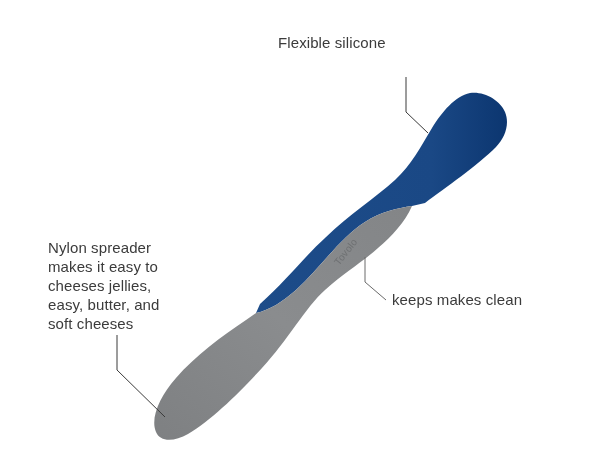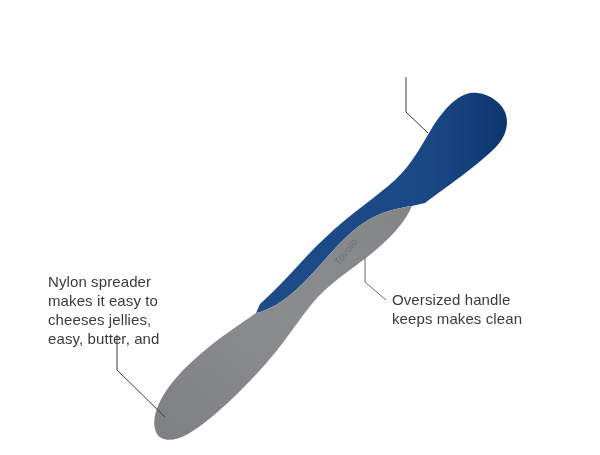--- a/index.html
+++ b/index.html
@@ -20,21 +20,21 @@
       position: absolute;
       font-size: 15px;
       line-height: 19px;
       font-weight: 300;
       color: #3b3b3b;
       letter-spacing: 0.1px;
       white-space: nowrap;
     }
     .callout .line { display: block; }
     #callout-silicone { left: 278px; top: 33px; }
-    #callout-nylon { left: 48px; top: 238px; margin-top: 34px; }
+    #callout-nylon { left: 48px; top: 238px; }
     #callout-handle { left: 392px; top: 290px; }
     svg.art {
       position: absolute;
       left: 0;
       top: 0;
     }
   </style>
 </head>
 <body>
 
@@ -82,27 +82,28 @@
          C 380 212, 398 208, 412 206 Z"></path>
 
     <text x="0" y="0" transform="translate(339 266) rotate(-52)" font-family="Liberation Sans, DejaVu Sans, sans-serif" font-size="10" fill="#6e7072" letter-spacing="0.3">Tovolo</text>
 
     <polyline points="406,77 406,112 428,133" fill="none" stroke="#3a3a3a" stroke-width="1"></polyline>
     <polyline points="117,335 117,370 165,417" fill="none" stroke="#3a3a3a" stroke-width="1"></polyline>
     <polyline points="365,257 365,282 386,300" fill="none" stroke="#6a6a6a" stroke-width="1"></polyline>
   </svg>
 
   <div class="callout" id="callout-silicone">
+    <span class="line">Flexible silicone</span>
   </div>
 
   <div class="callout" id="callout-nylon">
     <span class="line">Nylon spreader</span>
     <span class="line">makes it easy to</span>
     <span class="line">cheeses jellies,</span>
     <span class="line">easy, butter, and</span>
+    <span class="line">soft cheeses</span>
   </div>
 
   <div class="callout" id="callout-handle">
-    <span class="line">Oversized handle</span>
     <span class="line">keeps makes clean</span>
   </div>
 
 </div>
 
 </body></html>

